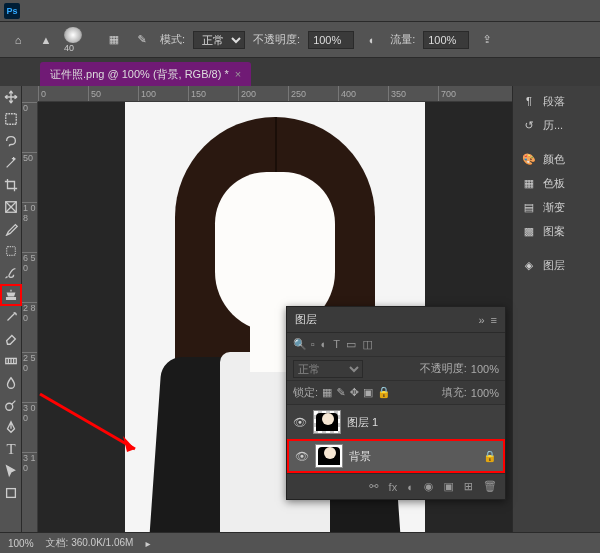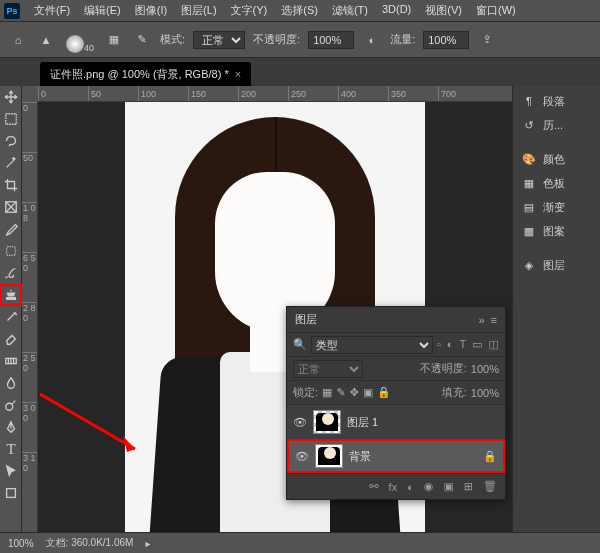--- a/index.html
+++ b/index.html
@@ -3,28 +3,28 @@
 <meta charset="utf-8">
 <style>
   * { box-sizing: border-box; margin: 0; padding: 0; user-select: none; }
   body { width: 600px; height: 553px; background: #535353; font-family: "Microsoft YaHei", sans-serif; font-size: 11px; color: #ddd; overflow: hidden; position: relative; }
   .titlebar { height: 22px; background: #525252; display: flex; align-items: center; padding-left: 4px; border-bottom: 1px solid #2a2a2a; }
   .ps-logo { width: 16px; height: 16px; background: #001e36; color: #31a8ff; font-weight: bold; font-size: 9px; display: flex; align-items: center; justify-content: center; border-radius: 2px; margin-right: 8px; }
   .menu { display: flex; gap: 2px; }
   .menu span { padding: 2px 6px; cursor: default; color: #ddd; font-size: 11px; }
   .optbar { height: 36px; background: #535353; display: flex; align-items: center; padding: 0 8px; gap: 8px; border-bottom: 1px solid #2a2a2a; }
   .optbar .ico { width: 20px; height: 20px; display: flex; align-items: center; justify-content: center; color: #ccc; }
-  .optbar .brush-thumb { width: 32px; height: 26px; display: flex; flex-direction: row; align-items: flex-end; justify-content: center; }
+  .optbar .brush-thumb { width: 32px; height: 26px; display: flex; flex-direction: column; align-items: flex-start; justify-content: center; }
   .optbar .brush-thumb .dot { width: 18px; height: 18px; background: radial-gradient(circle,#fff 0%,#bbb 60%,transparent 100%); border-radius: 50%; }
   .optbar .brush-thumb .sz { font-size: 9px; color: #ccc; }
   .optbar span.lbl { color: #ccc; font-size: 11px; }
   .optbar select, .optbar .valbox { background: #3a3a3a; border: 1px solid #2a2a2a; color: #ddd; font-size: 11px; padding: 1px 4px; height: 18px; }
   .valbox { min-width: 46px; display: inline-flex; align-items: center; }
   .tabbar { height: 28px; background: #3a3a3a; display: flex; align-items: flex-end; padding-left: 40px; }
-  .tab { background: #000000; height: 24px; padding: 4px 10px; font-size: 11px; color: #ddd; border-top-left-radius: 3px; border-top-right-radius: 3px; display: flex; align-items: center; gap: 6px; }
+  .tab { background: #701a75; height: 24px; padding: 4px 10px; font-size: 11px; color: #ddd; border-top-left-radius: 3px; border-top-right-radius: 3px; display: flex; align-items: center; gap: 6px; }
   .tab .x { color: #999; }
   .main { position: relative; height: 446px; }
   .ruler-h { position: absolute; left: 38px; top: 0; right: 88px; height: 16px; background: #535353; display: flex; color: #aaa; font-size: 9px; border-bottom: 1px solid #3a3a3a; overflow: hidden; }
   .ruler-h span { width: 50px; text-align: left; padding-left: 2px; border-left: 1px solid #777; line-height: 16px; }
   .ruler-v { position: absolute; left: 22px; top: 16px; width: 16px; bottom: 0; background: #535353; color: #aaa; font-size: 9px; border-right: 1px solid #3a3a3a; display: flex; flex-direction: column; overflow: hidden; }
   .ruler-v span { height: 50px; writing-mode: horizontal-tb; border-top: 1px solid #777; padding-left: 1px; }
   .toolbox { position: absolute; left: 0; top: 0; width: 22px; bottom: 0; background: #535353; display: flex; flex-direction: column; border-right: 1px solid #2a2a2a; }
   .tool { width: 22px; height: 22px; display: flex; align-items: center; justify-content: center; color: #ccc; font-size: 13px; }
   .tool.hl { border: 2px solid #f00; }
   .tool svg { width: 14px; height: 14px; stroke: #ccc; fill: none; stroke-width: 1.5; }
@@ -60,32 +60,20 @@
   .layer .lock { margin-left: auto; color: #aaa; }
   .lp-foot { height: 26px; display: flex; align-items: center; justify-content: flex-end; gap: 10px; padding: 0 8px; color: #999; font-size: 11px; border-top: 1px solid #2a2a2a; }
   .statusbar { height: 21px; background: #535353; display: flex; align-items: center; padding: 0 8px; gap: 12px; color: #ccc; font-size: 10px; border-top: 1px solid #2a2a2a; }
   .arrow { position: absolute; left: 35px; top: 298px; width: 110px; height: 80px; pointer-events: none; z-index: 5; }
 </style>
 </head>
 <body>
 
 <div class="titlebar">
   <div class="ps-logo">Ps</div>
-  <div class="menu">
-    <span>文件(F)</span>
-    <span>编辑(E)</span>
-    <span>图像(I)</span>
-    <span>图层(L)</span>
-    <span>文字(Y)</span>
-    <span>选择(S)</span>
-    <span>滤镜(T)</span>
-    <span>3D(D)</span>
-    <span>视图(V)</span>
-    <span>窗口(W)</span>
-  </div>
 </div>
 
 <div class="optbar">
   <div class="ico">⌂</div>
   <div class="ico">▲</div>
   <div class="brush-thumb">
     <div class="dot"></div>
     <div class="sz">40</div>
   </div>
   <div class="ico">▦</div>
@@ -279,21 +267,20 @@
   <div class="layers-panel">
     <div class="lp-head">
       <span>图层</span>
       <div class="r">
           <span>»</span>
           <span>≡</span>
         </div>
     </div>
     <div class="lp-row lp-filter">
       <span class="q">🔍</span>
-      <select><option>类型</option></select>
       <div class="lp-icons">
         <span>▫</span>
         <span>◐</span>
         <span>T</span>
         <span>▭</span>
         <span>◫</span>
       </div>
     </div>
     <div class="lp-row lp-blend">
       <select><option>正常</option></select>

